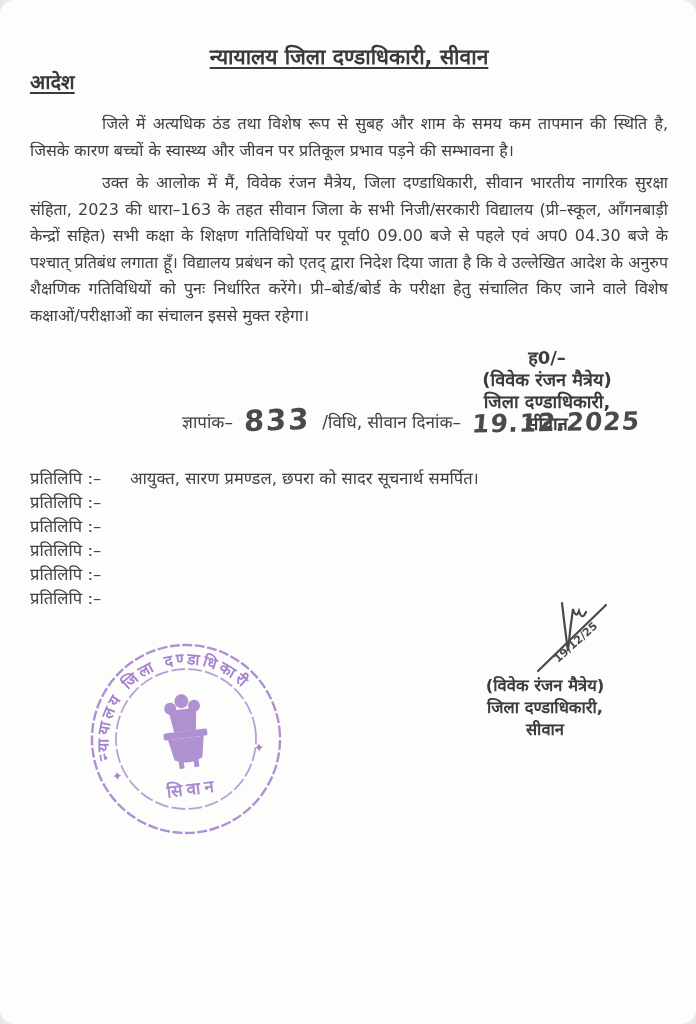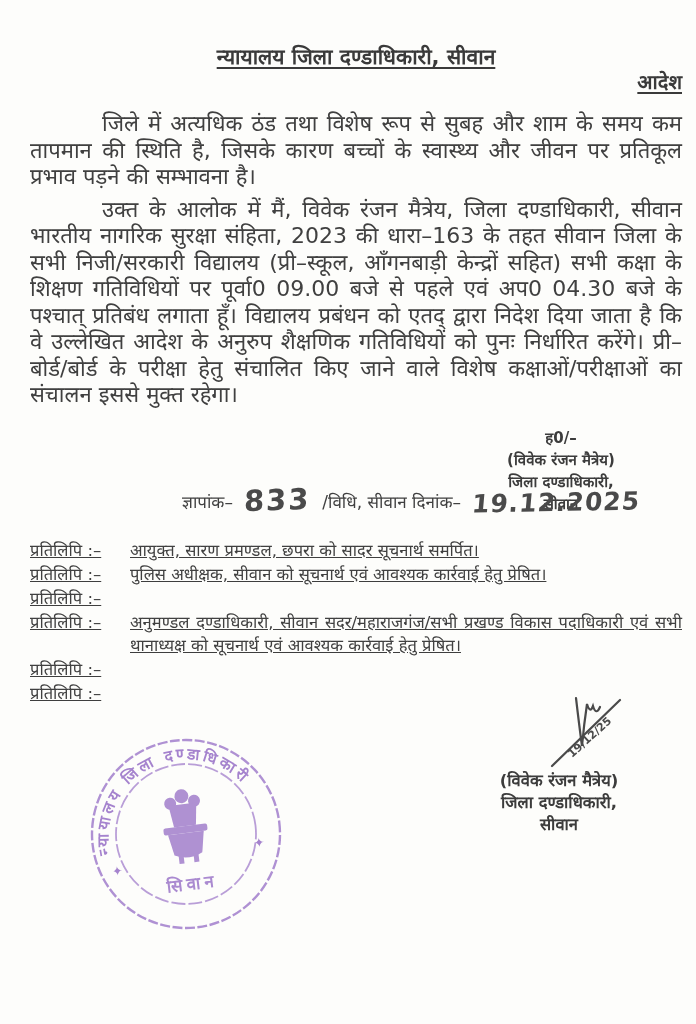--- a/index.html
+++ b/index.html
@@ -6,54 +6,55 @@
   html, body { background: #e8e8e8; }
   .page {
     position: relative;
     width: 696px;
     height: 1024px;
     margin: 0 auto;
     background: #fdfdfb;
     color: #3e3e3e;
     font-family: "DejaVu Sans", sans-serif;
     overflow: hidden;
-    padding: 44px 14px 0 30px;
+    padding: 44px 28px 0 30px;
+    border-radius: 14px;
   }
   .title {
     text-align: center;
     font-size: 21px;
     font-weight: bold;
     line-height: 26px;
     text-decoration: underline;
     text-underline-offset: 3px;
     color: #3a3a3a;
   }
   .subtitle {
-    text-align: right;
+    text-align: left;
     font-size: 20px;
     font-weight: bold;
     line-height: 25px;
     text-decoration: underline;
     text-underline-offset: 3px;
     color: #3a3a3a;
   }
   .body-text { margin-top: 16px; }
   .body-text p {
-    font-size: 22px;
+    font-size: 16px;
     line-height: 26.5px;
     text-align: justify;
     text-indent: 72px;
     margin-bottom: 6px;
     color: #404040;
   }
   .sig-block-1 {
     width: 190px;
     margin: 18px 26px 0 auto;
     text-align: center;
-    font-size: 15px;
+    font-size: 18px;
     font-weight: bold;
     line-height: 22px;
     color: #3c3c3c;
   }
   .memo-line {
     margin: -32px 0 0 152px;
     font-size: 17px;
     color: #404040;
     white-space: nowrap;
   }
@@ -69,21 +70,21 @@
     vertical-align: -2px;
     letter-spacing: 2px;
   }
   .hand-date {
     font-size: 25px;
     transform: rotate(-1deg) skewX(-6deg);
     margin-left: 6px;
     vertical-align: -3px;
     letter-spacing: 1px;
   }
-  .copies { margin-top: 22px; text-decoration: underline; }
+  .copies { margin-top: 30px; }
   .copy-row {
     display: flex;
     font-size: 16.5px;
     line-height: 23px;
     color: #404040;
     margin-bottom: 1px;
   }
   .copy-label { flex: 0 0 96px; white-space: nowrap; }
   .copy-text { flex: 1; text-align: justify; padding-left: 4px; }
   .footer { position: relative; height: 280px; }
@@ -136,28 +137,26 @@
     <span class="hand hand-date">19.12.2025</span>
   </div>
 
   <div class="copies">
     <div class="copy-row">
       <span class="copy-label">प्रतिलिपि :–</span>
       <span class="copy-text">आयुक्त, सारण प्रमण्डल, छपरा को सादर सूचनार्थ समर्पित।</span>
     </div>
     <div class="copy-row">
       <span class="copy-label">प्रतिलिपि :–</span>
-      <span class="copy-text">पुलिस अधीक्षक, सीवान को सूचनार्थ एवं आवश्यक कार्रवाई हेतु प्रेषित।</span>
-    </div>
-    <div class="copy-row">
-      <span class="copy-label">प्रतिलिपि :–</span>
-    </div>
-    <div class="copy-row">
-      <span class="copy-label">प्रतिलिपि :–</span>
-      <span class="copy-text">अनुमण्डल दण्डाधिकारी, सीवान सदर/महाराजगंज/सभी प्रखण्ड विकास पदाधिकारी एवं सभी थानाध्यक्ष को सूचनार्थ एवं आवश्यक कार्रवाई हेतु प्रेषित।</span>
+    </div>
+    <div class="copy-row">
+      <span class="copy-label">प्रतिलिपि :–</span>
+    </div>
+    <div class="copy-row">
+      <span class="copy-label">प्रतिलिपि :–</span>
     </div>
     <div class="copy-row">
       <span class="copy-label">प्रतिलिपि :–</span>
     </div>
     <div class="copy-row">
       <span class="copy-label">प्रतिलिपि :–</span>
     </div>
   </div>
 
   <div class="footer">

